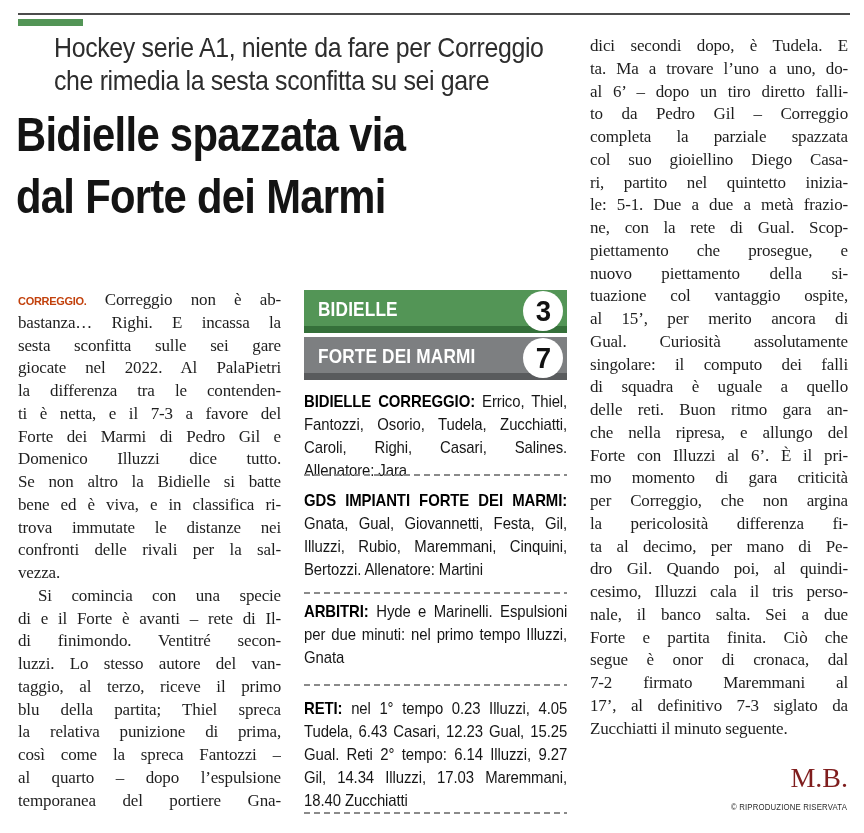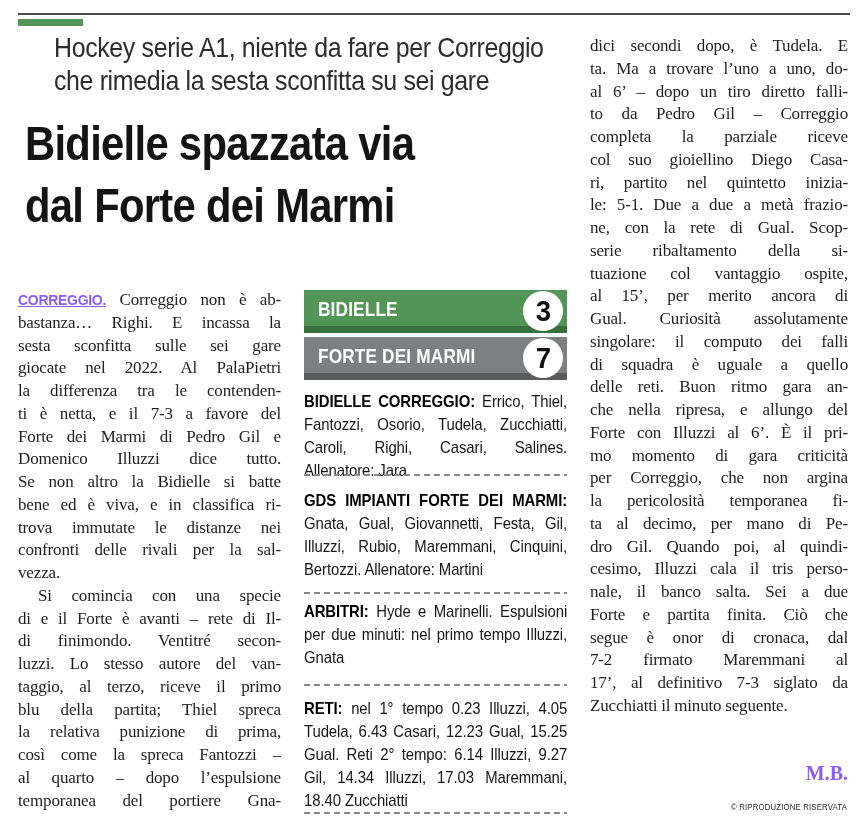--- a/index.html
+++ b/index.html
@@ -7,54 +7,54 @@
         font-family:"Liberation Serif",serif;color:#1e1e1e;}
 
   .top-rule{position:absolute;left:18px;top:13px;width:832px;height:2px;background:#4c4c4c;}
   .green-tag{position:absolute;left:18px;top:19px;width:65px;height:7px;}
 
   .kicker{position:absolute;left:18px;top:31px;width:640px;
           font-family:"Liberation Sans",sans-serif;font-size:28px;line-height:33px;
           color:#2d2d2d;letter-spacing:-0.4px;margin-left:36px;}
   .kicker-line{transform:scaleX(0.89);transform-origin:0 50%;white-space:nowrap;}
 
-  .headline{position:absolute;left:16px;top:104px;width:820px;margin:9px;
+  .headline{position:absolute;left:16px;top:104px;width:820px;margin:0;
             font-family:"Liberation Sans",sans-serif;font-weight:700;
             font-size:48px;line-height:62px;color:#141414;letter-spacing:-0.8px;}
   .hl{display:block;transform:scaleX(0.87);transform-origin:0 50%;white-space:nowrap;}
 
   .col{position:absolute;font-size:17px;letter-spacing:-0.15px;word-spacing:-0.3px;}
   #col1{left:18px;top:289px;width:263px;}
   #col3{left:590px;top:35px;width:258px;}
   .bodyline{height:22.75px;line-height:22.75px;text-align:justify;text-align-last:justify;
             overflow:hidden;}
   .bodyline.endline{text-align-last:left;}
   .bodyline.indent{text-indent:20px;}
-  .dateline{font-family:"Liberation Sans",sans-serif;font-weight:700;font-size:14px;
-            letter-spacing:-0.3px;color:#8b5cf6;text-decoration:underline;}
+  .dateline{font-family:"Liberation Sans",sans-serif;font-weight:700;font-size:11px;
+            letter-spacing:-0.3px;color:#c2410c;}
 
   .scoreboard{position:absolute;left:304px;top:290px;width:263px;}
   .score-row{position:relative;width:263px;height:43px;margin-bottom:4px;}
   .team{position:absolute;left:14px;top:0;line-height:37px;color:#ffffff;
         font-family:"Liberation Sans",sans-serif;font-weight:700;font-size:21px;
         letter-spacing:0.2px;transform:scaleX(0.82);transform-origin:0 50%;white-space:nowrap;}
   .score-circle{position:absolute;right:4px;top:1px;width:40px;height:40px;border-radius:50%;
         background:#ffffff;display:flex;align-items:center;justify-content:center;}
   .score{font-family:"Liberation Sans",sans-serif;font-weight:700;font-size:30px;color:#111;
         transform:scaleX(0.92);}
 
   .info-block{position:absolute;left:304px;width:300px;transform:scaleX(0.877);
         transform-origin:0 0;font-family:"Liberation Sans",sans-serif;font-size:17px;
         line-height:23px;letter-spacing:-0.1px;text-align:justify;color:#161616;margin:0;}
   .info-block b{font-weight:700;color:#000;}
   .dash-rule{position:absolute;left:304px;width:263px;height:2px;
         background:repeating-linear-gradient(90deg,#8a8a8a 0 6px,transparent 6px 10px);}
 
   .byline{position:absolute;left:590px;top:762px;width:258px;text-align:right;
-        font-family:"Liberation Serif",serif;font-weight:700;font-size:20px;color:#8b5cf6;}
+        font-family:"Liberation Serif",serif;font-weight:400;font-size:28px;color:#7f1d1d;}
   .copyright{position:absolute;left:590px;top:801px;width:257px;text-align:right;
         font-family:"Liberation Sans",sans-serif;font-size:9.5px;letter-spacing:0.2px;
         color:#2b2b2b;transform:scaleX(0.82);transform-origin:100% 50%;white-space:nowrap;}
 </style>
 </head>
 <body>
 
 <div class="page">
 
   <div class="top-rule"></div>
@@ -121,37 +121,38 @@
   <div class="dash-rule" style="top:684px"></div>
 
   <p class="info-block" style="top:697px"><b>RETI:</b> <span>nel 1° tempo 0.23 Illuzzi, 4.05 Tudela, 6.43 Casari, 12.23 Gual, 15.25 Gual. Reti 2° tempo: 6.14 Illuzzi, 9.27 Gil, 14.34 Illuzzi, 17.03 Maremmani, 18.40 Zucchiatti</span></p>
   <div class="dash-rule" style="top:812px"></div>
 
   <div id="col3" class="col">
       <div class="bodyline">dici secondi dopo, è Tudela. E</div>
       <div class="bodyline">ta. Ma a trovare l’uno a uno, do-</div>
       <div class="bodyline">al 6’ – dopo un tiro diretto falli-</div>
       <div class="bodyline">to da Pedro Gil – Correggio</div>
-      <div class="bodyline">completa la parziale riceve</div>
+      <div class="bodyline">completa la parziale spazzata</div>
       <div class="bodyline">col suo gioiellino Diego Casa-</div>
       <div class="bodyline">ri, partito nel quintetto inizia-</div>
       <div class="bodyline">le: 5-1. Due a due a metà frazio-</div>
       <div class="bodyline">ne, con la rete di Gual. Scop-</div>
-      <div class="bodyline">serie ribaltamento della si-</div>
+      <div class="bodyline">piettamento che prosegue, e</div>
+      <div class="bodyline">nuovo piettamento della si-</div>
       <div class="bodyline">tuazione col vantaggio ospite,</div>
       <div class="bodyline">al 15’, per merito ancora di</div>
       <div class="bodyline">Gual. Curiosità assolutamente</div>
       <div class="bodyline">singolare: il computo dei falli</div>
       <div class="bodyline">di squadra è uguale a quello</div>
       <div class="bodyline">delle reti. Buon ritmo gara an-</div>
       <div class="bodyline">che nella ripresa, e allungo del</div>
       <div class="bodyline">Forte con Illuzzi al 6’. È il pri-</div>
       <div class="bodyline">mo momento di gara criticità</div>
       <div class="bodyline">per Correggio, che non argina</div>
-      <div class="bodyline">la pericolosità temporanea fi-</div>
+      <div class="bodyline">la pericolosità differenza fi-</div>
       <div class="bodyline">ta al decimo, per mano di Pe-</div>
       <div class="bodyline">dro Gil. Quando poi, al quindi-</div>
       <div class="bodyline">cesimo, Illuzzi cala il tris perso-</div>
       <div class="bodyline">nale, il banco salta. Sei a due</div>
       <div class="bodyline">Forte e partita finita. Ciò che</div>
       <div class="bodyline">segue è onor di cronaca, dal</div>
       <div class="bodyline">7-2 firmato Maremmani al</div>
       <div class="bodyline">17’, al definitivo 7-3 siglato da</div>
       <div class="bodyline endline">Zucchiatti il minuto seguente.</div>
     </div>

